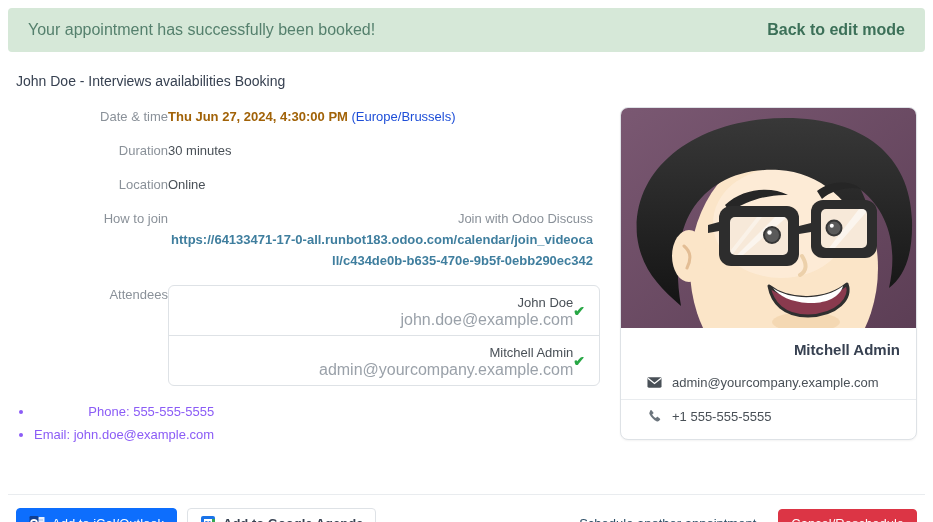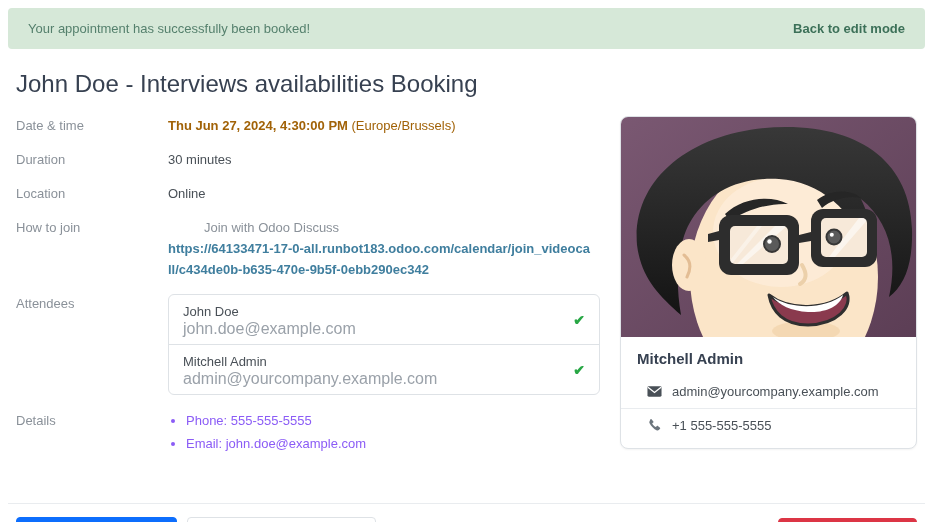--- a/index.html
+++ b/index.html
@@ -12,41 +12,41 @@
   }
   .page { padding: 8px; height: 100%; display: flex; flex-direction: column; }
 
   
   .banner {
     background: #d6e8d8;
     border-radius: 4px;
     padding: 13px 20px;
     display: flex;
     justify-content: space-between;
-    font-size: 13px;
+    font-size: 16px;
   }
   .banner-msg { color: #55806d; }
   .banner-back { color: #3c7058; font-weight: 700; text-decoration: none; cursor: pointer; }
 
   
   .page-title {
-    font-size: 24px;
+    font-size: 14px;
     font-weight: 500;
     color: #374151;
     margin: 21px 8px 18px 8px;
   }
 
   
-  .content { display: flex; padding: 0 8px; gap: 20px; flex: 1; align-items: flex-start; }
+  .content { display: flex; padding: 0 8px; gap: 20px; flex: 1; align-items: flex-start; text-align: right; }
   .info-col { flex: 1; min-width: 0; }
   .info-row { display: flex; margin-bottom: 14px; line-height: 20px; }
   .info-label { width: 152px; flex-shrink: 0; color: #8a9199; }
   .info-value { color: #495057; }
   .dt-bold { font-weight: 700; color: #a16207; }
-  .dt-tz { color: #a16207; }
+  .dt-tz { color: #1d4ed8; }
   .join-text { color: #8a9199; margin-left: 36px; }
   .join-link {
     color: #3f7e9e; text-decoration: none; cursor: pointer;
     display: block; max-width: 425px; word-break: break-all; line-height: 21px; font-weight: bold;
   }
 
   
   .attendees-card {
     border: 1px solid #dee2e6;
     border-radius: 6px;
@@ -169,21 +169,20 @@
             <div class="attendee-info">
               <div class="attendee-name">Mitchell Admin</div>
               <div class="attendee-email">admin@yourcompany.example.com</div>
             </div>
             <span class="attendee-check">✔</span>
           </div>
         </div>
       </div>
 
       <div class="info-row details-row">
-        <div class="info-label">Details</div>
         <div class="info-value">
           <ul class="details-list">
             <li>Phone: 555-555-5555</li>
             <li>Email: john.doe@example.com</li>
           </ul>
         </div>
       </div>
     </div>
 
     <div class="op-card">

